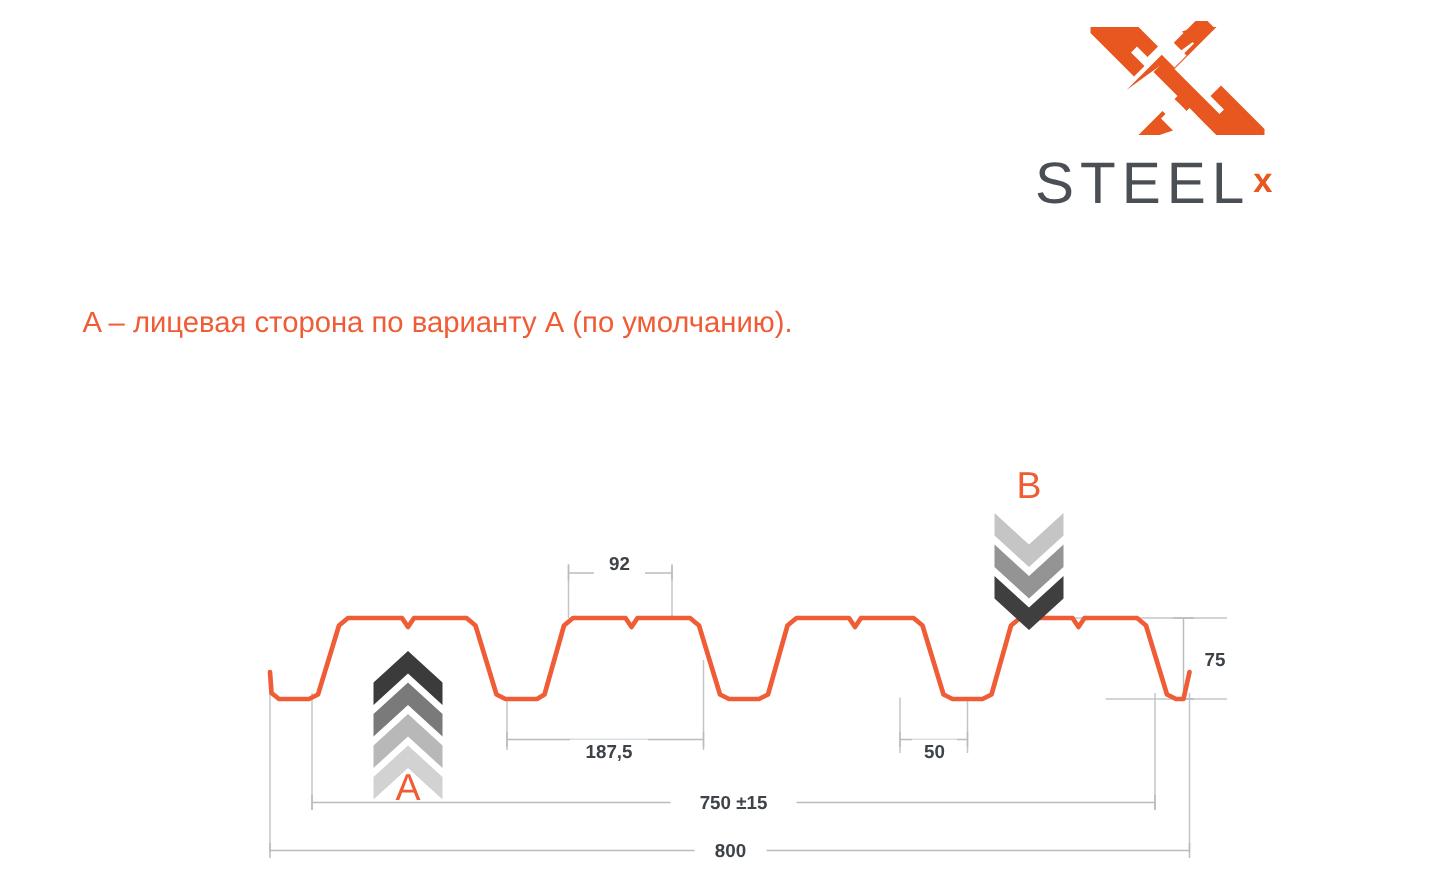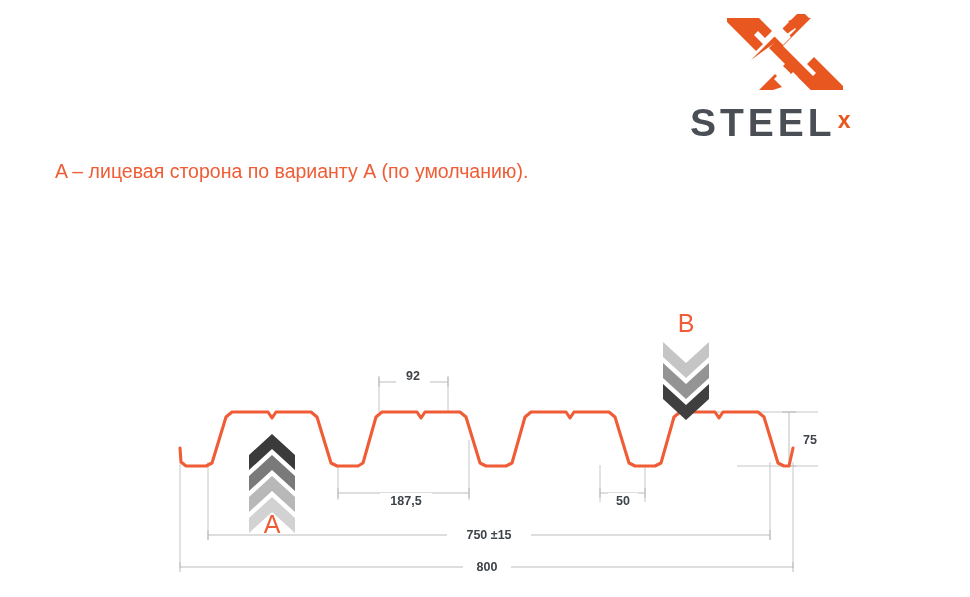--- a/index.html
+++ b/index.html
@@ -39,21 +39,21 @@
     top: 88px;
     width: 220px;
     height: 40px;
     display: flex;
     align-items: flex-end;
     justify-content: flex-start;
   }
   #logo-steel {
     font-family: "Liberation Sans", sans-serif;
     font-size: 39px;
-    font-weight: bold;
+    font-weight: normal;
     letter-spacing: 4px;
     color: #4a4f55;
     line-height: 1;
     margin-top: 10px;
   }
   #logo-x {
     font-family: "Liberation Sans", sans-serif;
     font-size: 23px;
     font-weight: bold;
     color: #e8571f;
@@ -65,20 +65,21 @@
 
   
   .note-line {
     position: absolute;
     left: 55px;
     font-family: "Liberation Sans", sans-serif;
     font-size: 19.5px;
     color: #ef5c35;
     white-space: nowrap;
     letter-spacing: 0px;
+    margin-top: 44px;
   }
   #note-a { top: 160px; }
   #note-b { top: 220px; }
 
   
   #drawing {
     position: absolute;
     left: 0px;
     top: 290px;
     width: 970px;

